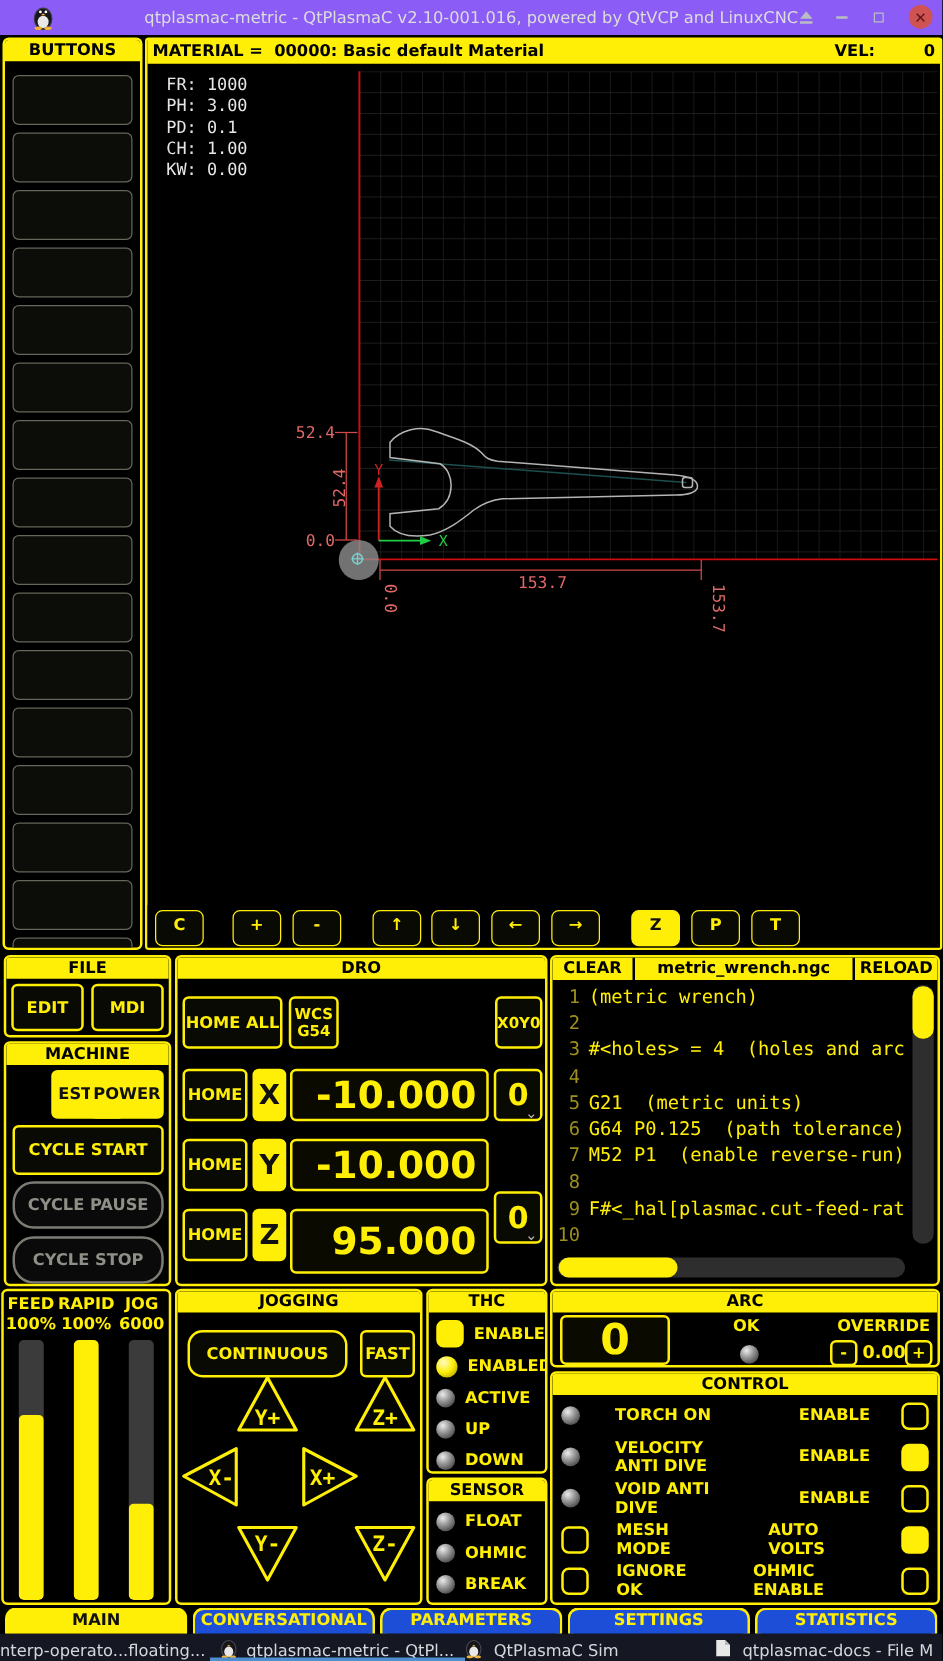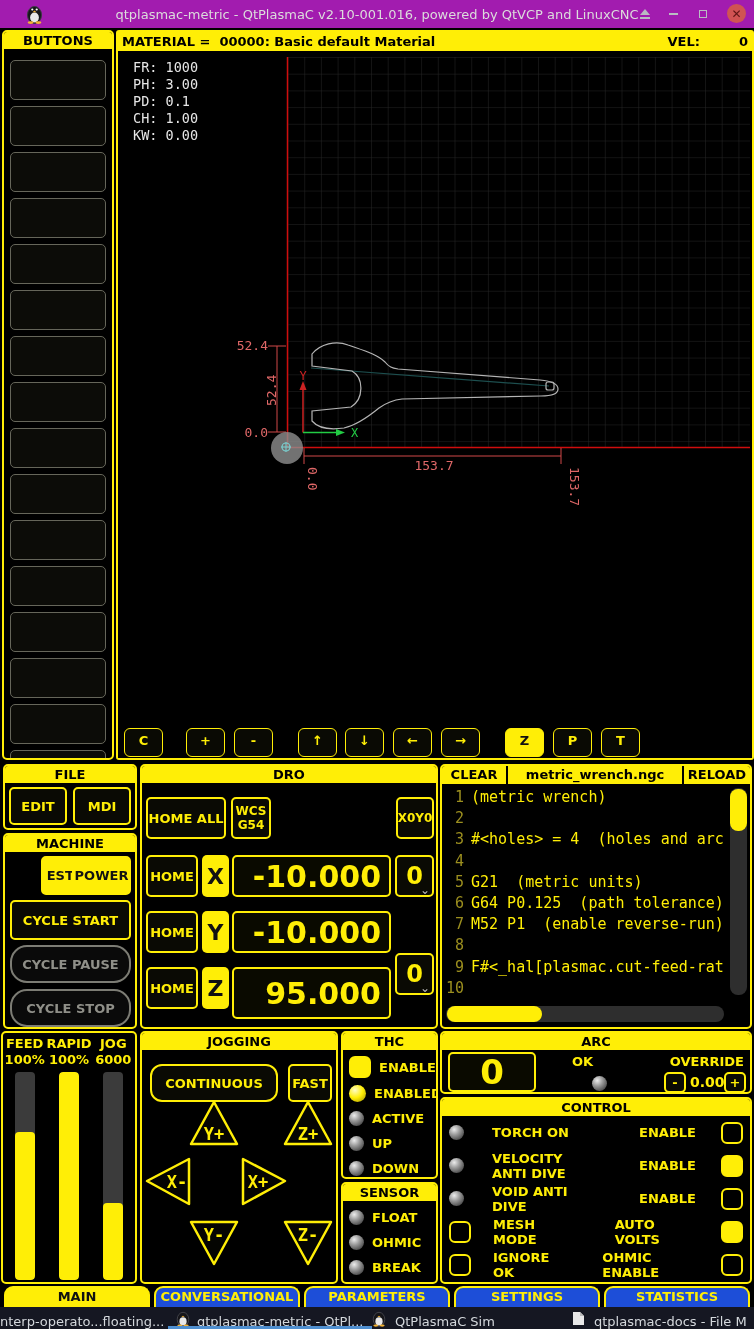--- a/index.html
+++ b/index.html
@@ -1,21 +1,21 @@
 <!DOCTYPE html>
 <html><head>
 <meta charset="utf-8">
 <style>
   html,body{margin:0;padding:0;background:#000;}
   body{position:relative;width:754px;height:1329px;overflow:hidden;
        font-family:"DejaVu Sans","Liberation Sans",sans-serif;-webkit-font-smoothing:antialiased;}
   .abs{position:absolute;box-sizing:border-box;}
 
   
-  .titlebar{left:0;top:0;width:754px;height:28px;background:#a21caf;display:flex;align-items:center;}
+  .titlebar{left:0;top:0;width:754px;height:28px;background:#8b5cf6;display:flex;align-items:center;}
   .titlebar .title{position:absolute;left:0;right:0;text-align:center;color:#dcdcdc;font-size:13px;}
   .tux{position:absolute;left:26px;top:4px;}
   .winbtn{position:absolute;top:6px;width:18px;height:16px;display:flex;align-items:center;justify-content:center;}
   .close-btn{top:4px;width:19px;height:19px;border-radius:50%;background:#d05353;}
   .close-btn span{color:#5e1414;font-weight:bold;font-size:12px;line-height:1;}
   .min-glyph{width:9px;height:2px;background:#b9bcc2;}
   .rest-glyph{width:8px;height:8px;border:1.5px solid #b9bcc2;box-sizing:border-box;}
 
   
   .panel{background:#000;border:2px solid #ffee06;border-radius:5px;overflow:hidden;}
@@ -432,21 +432,21 @@
       <div class="led"></div>
       <span>BREAK</span>
     </div>
   </div>
 </div>
 
 <div class="abs panel" style="left:440px;top:1031px;width:312px;height:63px;">
   <div class="panel-header">ARC</div>
   <div class="panel-body">
     <div class="abs" style="left:6px;top:2px;width:88px;height:40px;border:2px solid #ffee06;border-radius:5px;background:#0a0a00;display:flex;align-items:center;justify-content:center;color:#ffee06;font-size:34px;font-weight:bold;">0</div>
-    <div class="abs" style="left:130px;top:4px;width:50px;color:#ffee06;font-weight:bold;font-size:13px;">OK</div>
+    <div class="abs" style="left:130px;top:4px;width:50px;text-align:center;color:#ffee06;font-weight:bold;font-size:13px;">OK</div>
     <div class="abs led" style="left:150px;top:26px;"></div>
     <div class="abs" style="left:210px;top:4px;width:92px;text-align:right;color:#ffee06;font-weight:bold;font-size:13px;">OVERRIDE</div>
     <div class="abs ybtn" style="left:222px;top:22px;width:22px;height:21px;">-</div>
     <div class="abs" style="left:248px;top:24px;width:32px;text-align:center;color:#ffee06;font-weight:bold;font-size:14px;">0.00</div>
     <div class="abs ybtn" style="left:282px;top:22px;width:22px;height:21px;">+</div>
   </div>
 </div>
 
 <div class="abs panel" style="left:440px;top:1097px;width:312px;height:187px;">
   <div class="panel-header">CONTROL</div>

